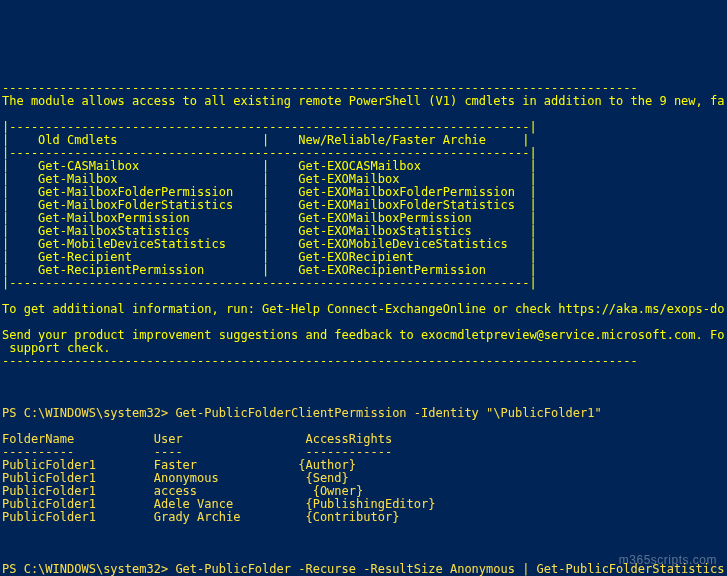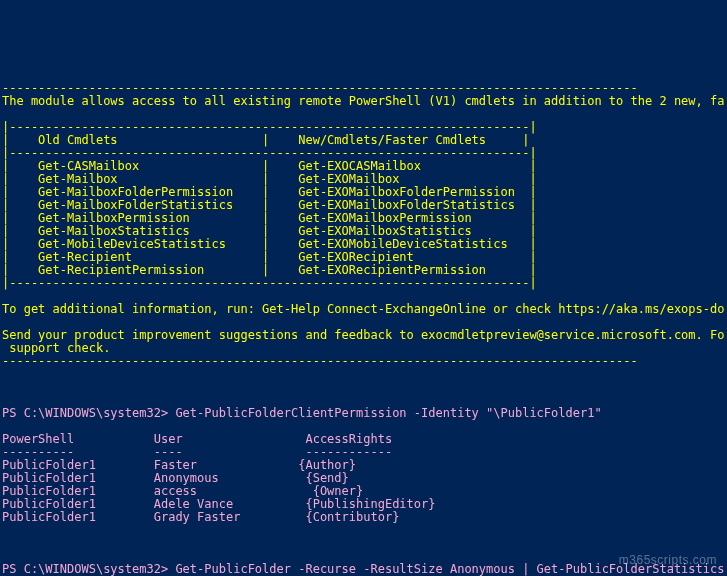--- a/index.html
+++ b/index.html
@@ -15,42 +15,42 @@
     color: #ffff00;
     white-space: pre;
     position: relative;
   }
   .terminal {
     padding: 4px 2px;
     width: 100%;
     box-sizing: border-box;
   }
   .yellow { color: #ffff00; }
-  .white { color: #f9a8d4; }
+  .white { color: #fde047; }
   .wm {
     position: absolute;
     bottom: 22px;
     right: 10px;
     color: rgba(255,255,255,0.35);
     font-family: Arial, sans-serif;
     font-size: 12px;
     letter-spacing: 0.5px;
   }
 </style>
 </head>
 <body>
 
 
 
 <div class="terminal">
 <span class="yellow">----------------------------------------------------------------------------------------</span>
-<span class="yellow">The module allows access to all existing remote PowerShell (V1) cmdlets in addition to the 2 new, fa</span>
+<span class="yellow">The module allows access to all existing remote PowerShell (V1) cmdlets in addition to the 9 new, fa</span>
 
 <span class="yellow">|------------------------------------------------------------------------|</span>
-<span class="yellow">|    Old Cmdlets                    |    New/Cmdlets/Faster Cmdlets     |</span>
+<span class="yellow">|    Old Cmdlets                    |    New/Reliable/Faster Archie     |</span>
 <span class="yellow">|------------------------------------------------------------------------|</span>
 <span class="yellow">|    Get-CASMailbox                 |    Get-EXOCASMailbox               |</span>
 <span class="yellow">|    Get-Mailbox                    |    Get-EXOMailbox                  |</span>
 <span class="yellow">|    Get-MailboxFolderPermission    |    Get-EXOMailboxFolderPermission  |</span>
 <span class="yellow">|    Get-MailboxFolderStatistics    |    Get-EXOMailboxFolderStatistics  |</span>
 <span class="yellow">|    Get-MailboxPermission          |    Get-EXOMailboxPermission        |</span>
 <span class="yellow">|    Get-MailboxStatistics          |    Get-EXOMailboxStatistics        |</span>
 <span class="yellow">|    Get-MobileDeviceStatistics     |    Get-EXOMobileDeviceStatistics   |</span>
 <span class="yellow">|    Get-Recipient                  |    Get-EXORecipient                |</span>
 <span class="yellow">|    Get-RecipientPermission        |    Get-EXORecipientPermission      |</span>
@@ -59,27 +59,27 @@
 <span class="yellow">To get additional information, run: Get-Help Connect-ExchangeOnline or check https://aka.ms/exops-do</span>
 
 <span class="yellow">Send your product improvement suggestions and feedback to exocmdletpreview@service.microsoft.com. Fo</span>
 <span class="yellow"> support check.</span>
 <span class="yellow">----------------------------------------------------------------------------------------</span>
 
 
 
 <span class="white"><span>PS C:\WINDOWS\system32&gt; </span><span>Get-PublicFolderClientPermission -Identity "\PublicFolder1"</span></span>
 
-<span class="white">PowerShell           User                 AccessRights</span>
+<span class="white">FolderName           User                 AccessRights</span>
 <span class="white">----------           ----                 ------------</span>
 <span class="white">PublicFolder1        Faster              {Author}</span>
 <span class="white">PublicFolder1        Anonymous            {Send}</span>
 <span class="white">PublicFolder1        access                {Owner}</span>
 <span class="white">PublicFolder1        Adele Vance          {PublishingEditor}</span>
-<span class="white">PublicFolder1        Grady Faster         {Contributor}</span>
+<span class="white">PublicFolder1        Grady Archie         {Contributor}</span>
 
 
 
 <span class="white"><span>PS C:\WINDOWS\system32&gt; </span><span>Get-PublicFolder -Recurse -ResultSize Anonymous | Get-PublicFolderStatistics</span></span>
 
 
 
 
 
 

